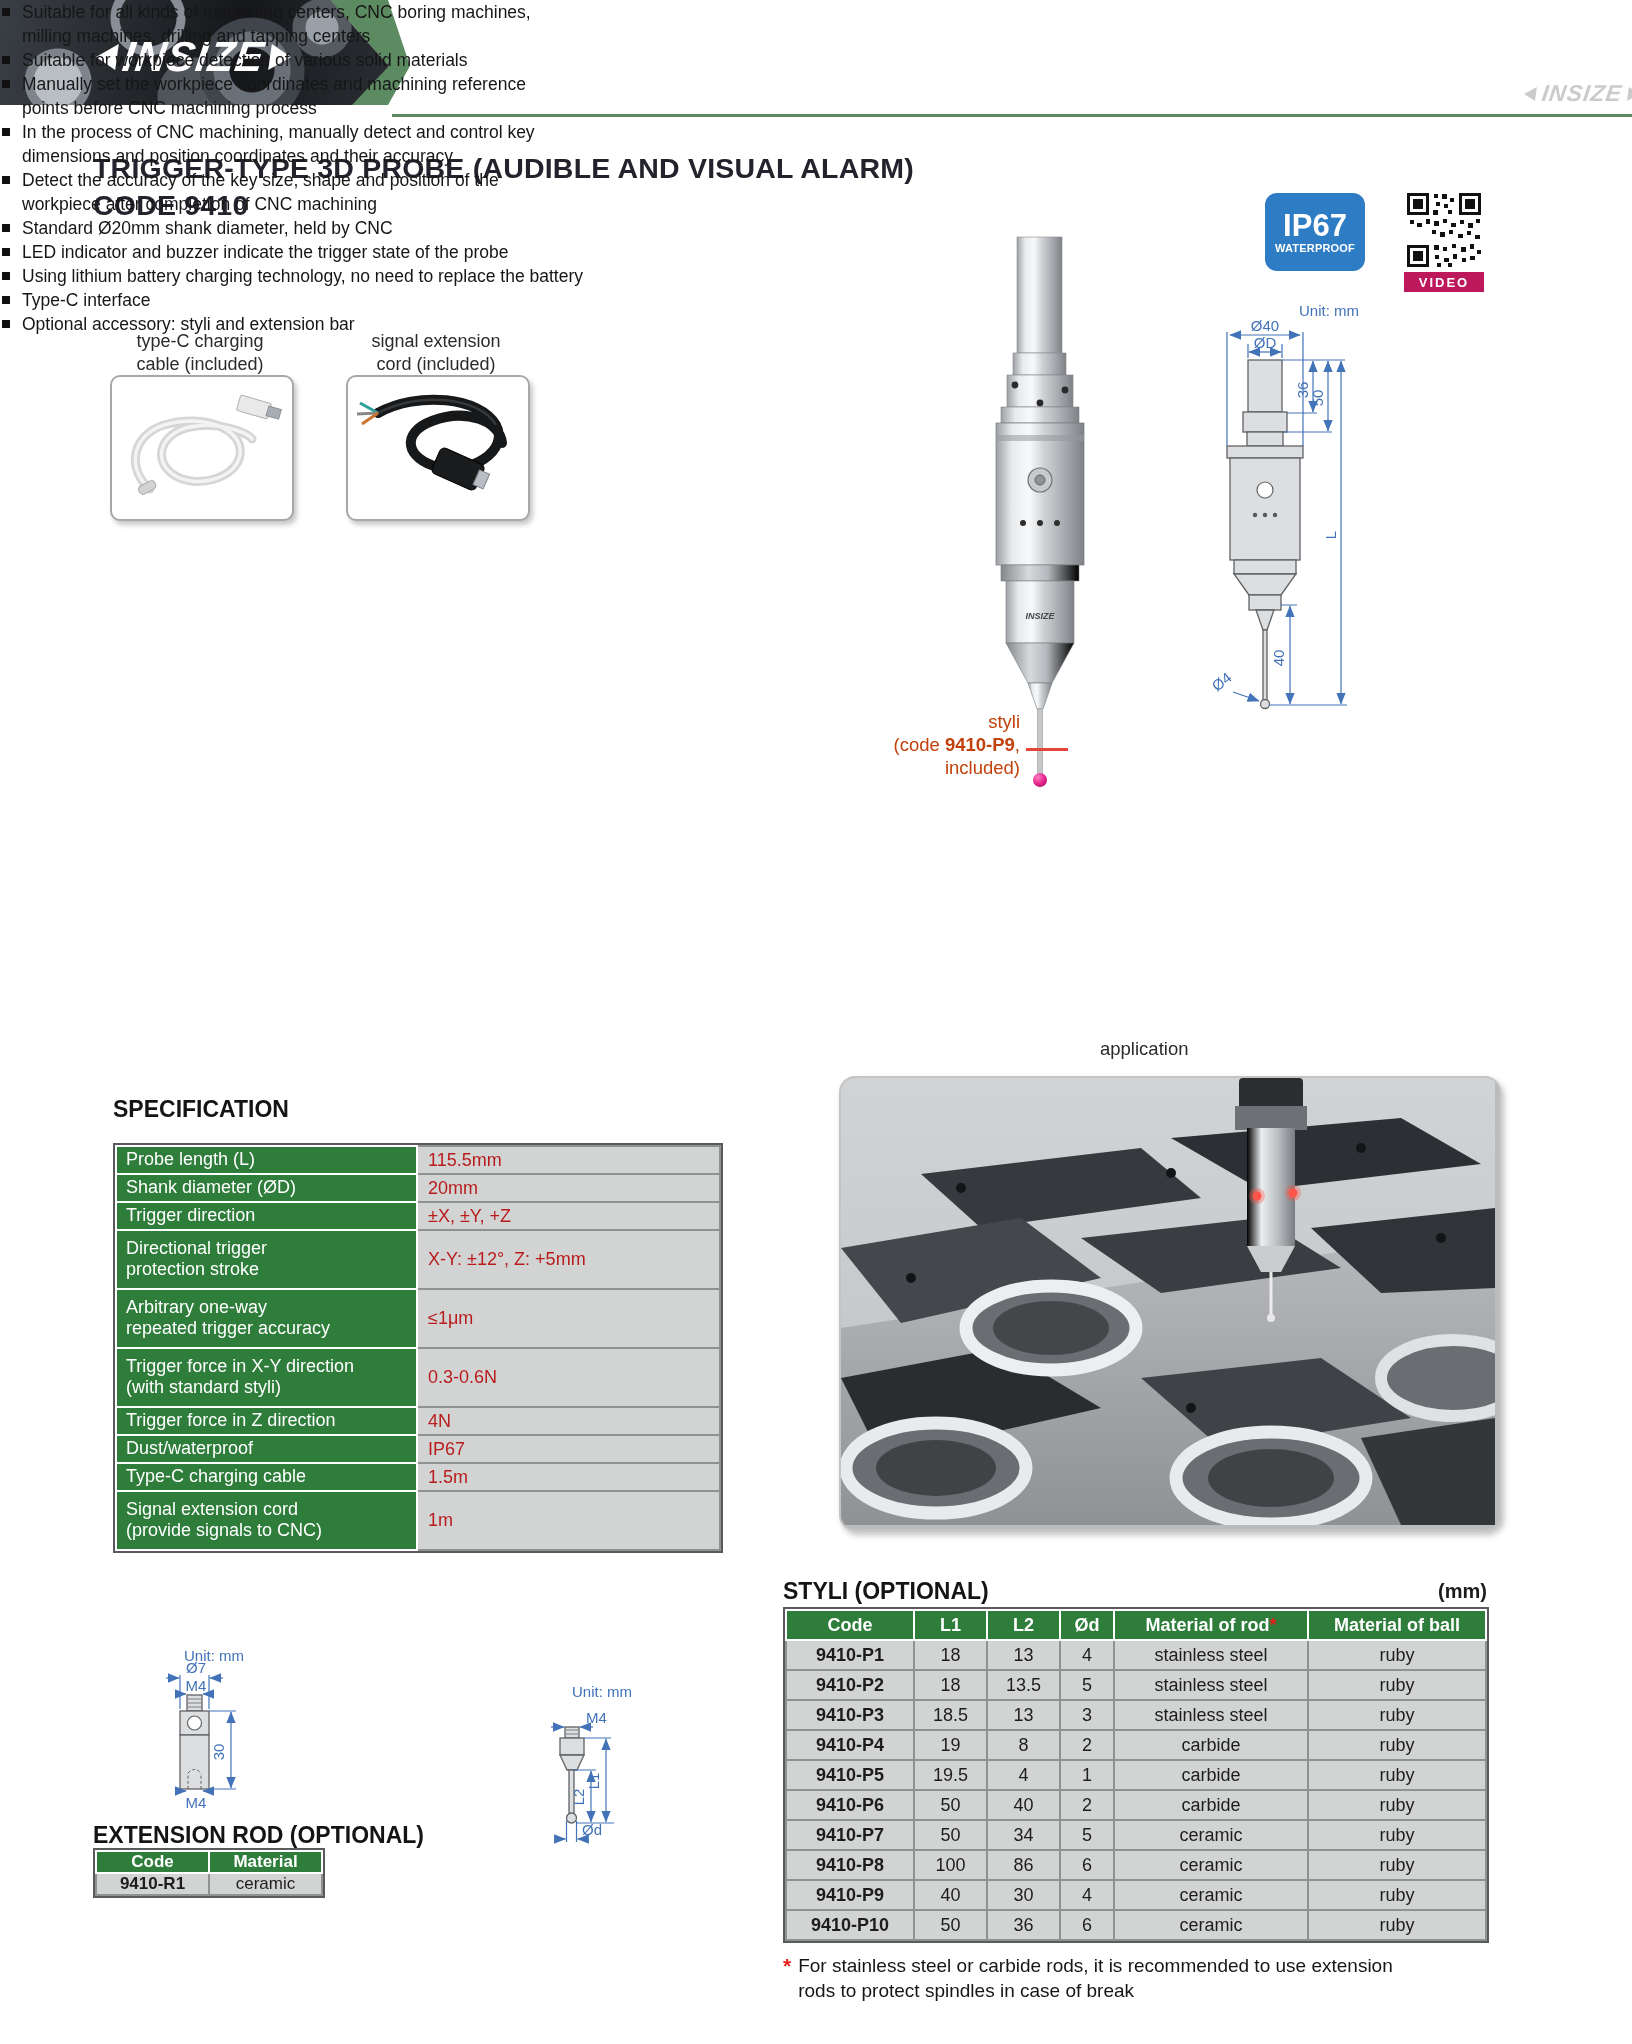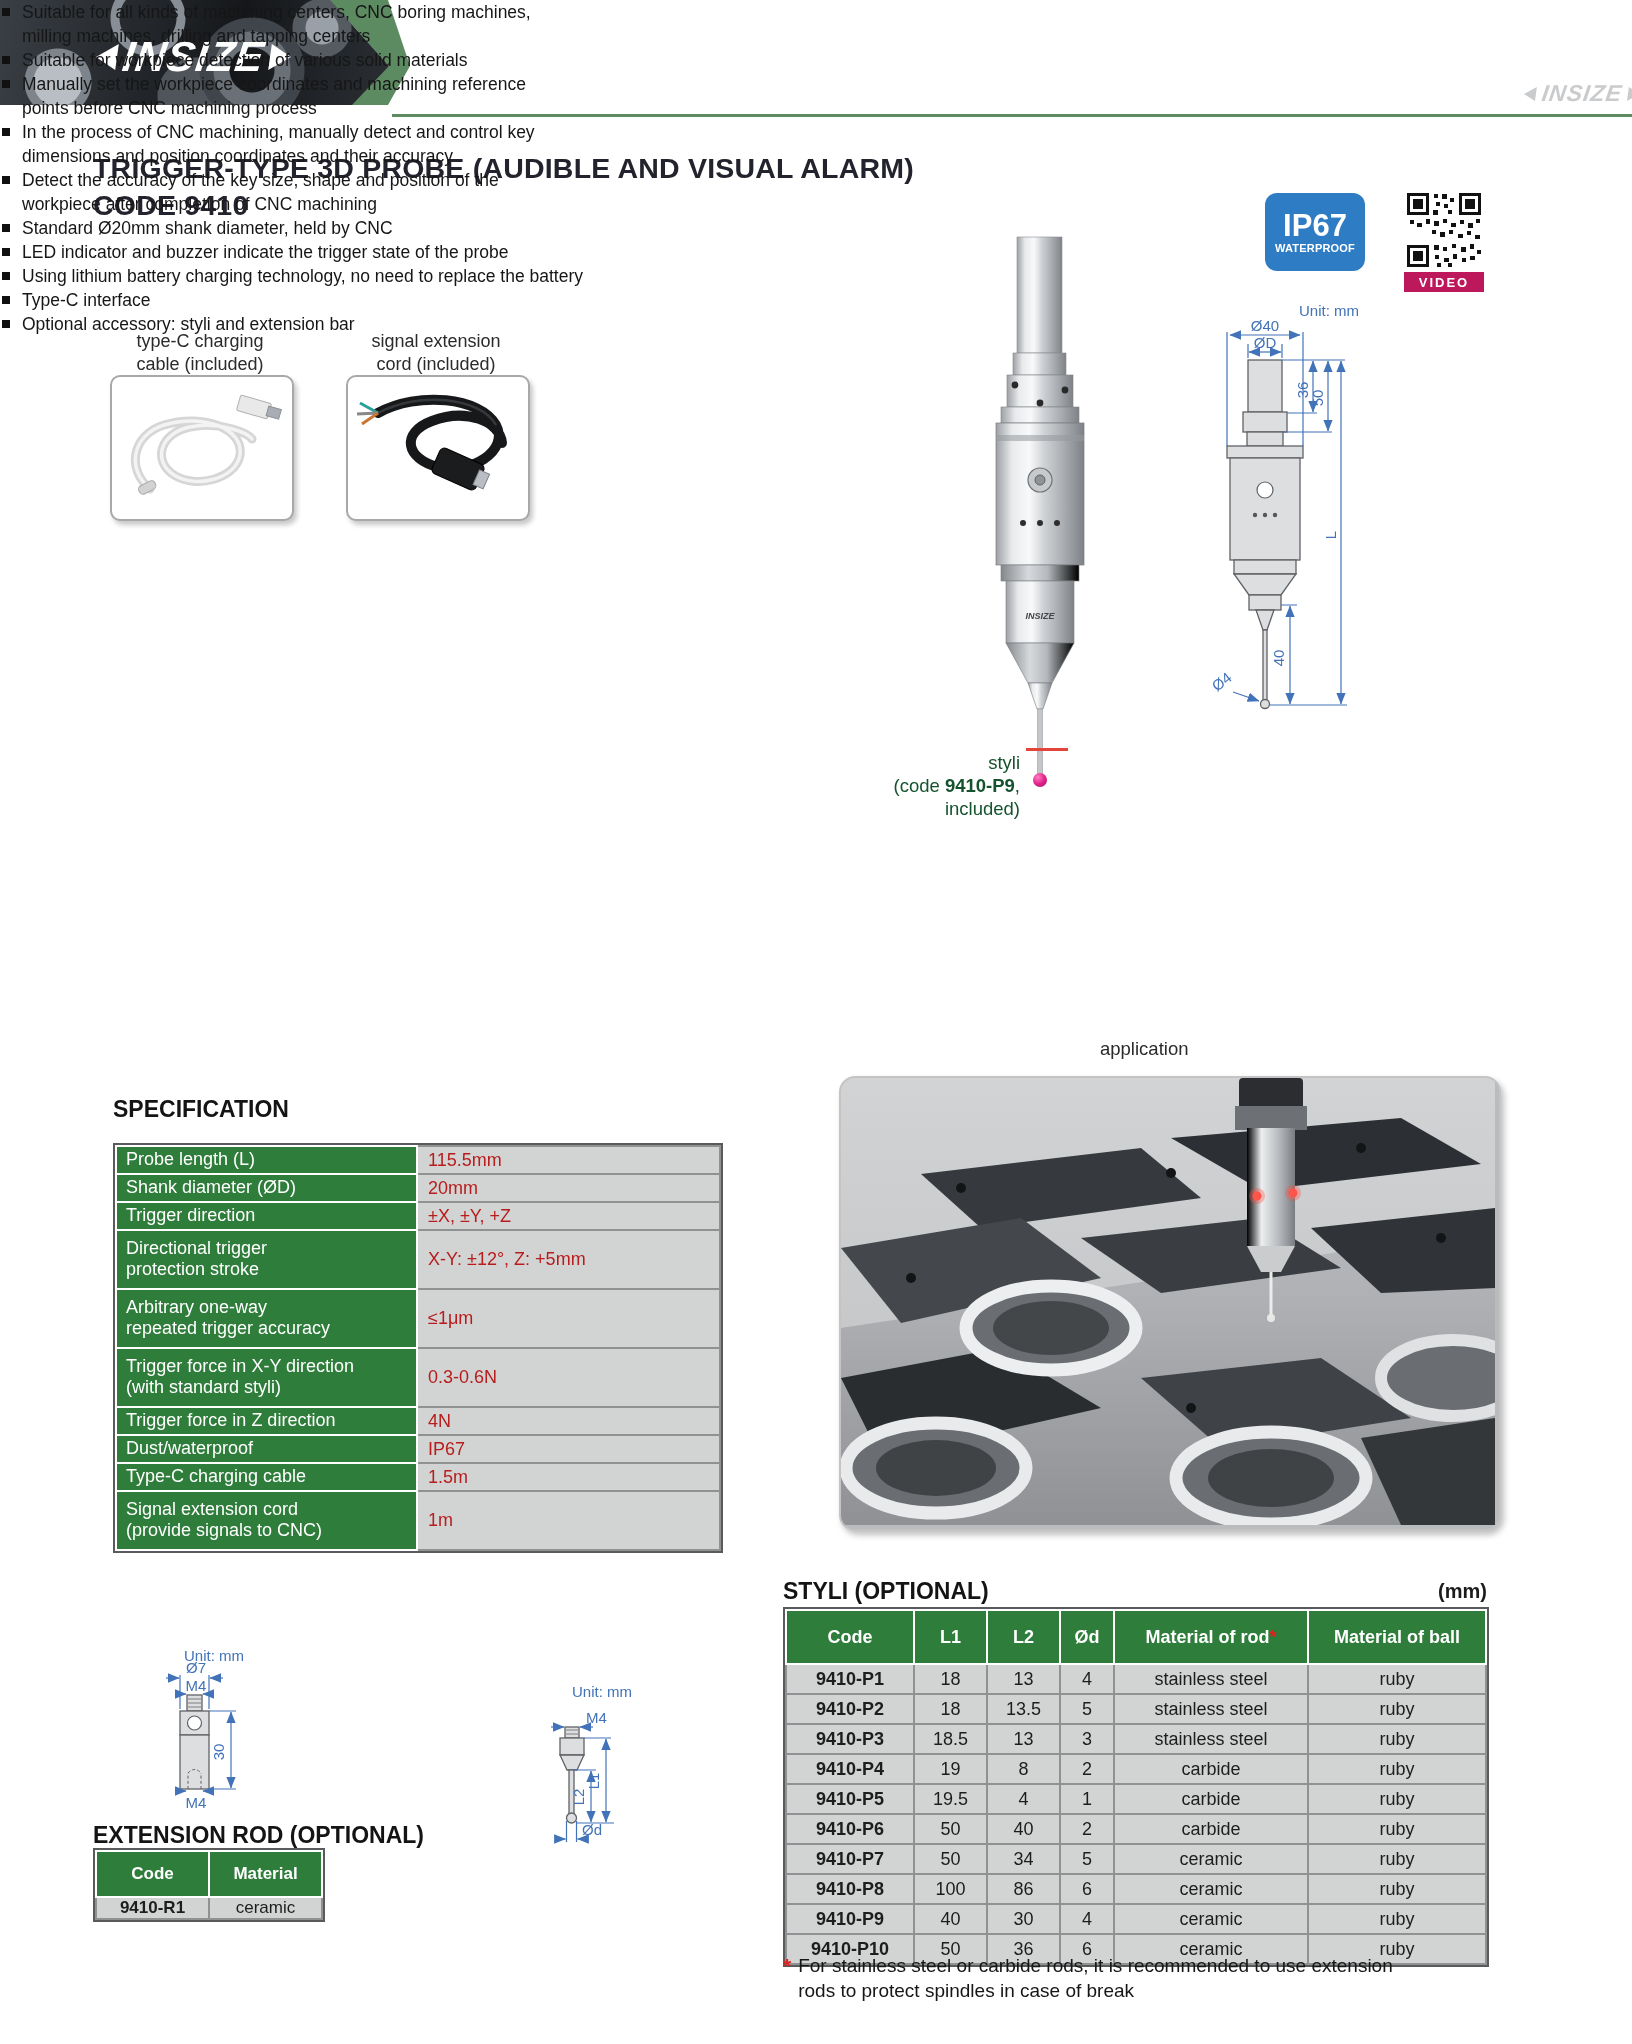--- a/index.html
+++ b/index.html
@@ -41,35 +41,35 @@
   .cab-label{top:330px;width:180px;text-align:center;font-size:18px;line-height:22.5px;color:#2b2b2b}
   .cab-box{top:375px;width:180px;height:142px;background:#fff;border:2px solid #a8a8a8;border-radius:10px;
            box-shadow:3px 4px 5px rgba(0,0,0,.22)}
 
   
   .features{left:90px;top:600px;width:700px;list-style:none;margin:0;padding:0}
   .features li{position:relative;padding-left:22px;font-size:17.5px;line-height:24px;white-space:pre-line;color:#161616}
   .features li::before{content:"";position:absolute;left:2px;top:8px;width:8px;height:8px;background:#111}
 
   
-  .styli-note{left:880px;top:751px;width:140px;text-align:right;font-size:18.5px;line-height:23px;color:#14532d}
+  .styli-note{left:880px;top:710px;width:140px;text-align:right;font-size:18.5px;line-height:23px;color:#c2410c}
   .leader{left:1026px;top:748px;width:42px;height:2.5px;background:#e3453a}
 
   
   .h2{font-size:23px;font-weight:bold;color:#141414}
 
   
   .tblwrap{border:2px solid #595a5c;display:inline-block;background:#595a5c}
   table{border-collapse:collapse;table-layout:fixed}
   .spec th{background:#2f7d3b;color:#fff;font-size:18px;font-weight:normal;text-align:left;
            padding:0 6px 2px 9px;border:2px solid #fff;white-space:pre-line}
   .spec td{background:#d2d4d4;color:#b91c1c;font-size:18px;padding:2px 6px 2px 10px;border:2px solid #8f9193}
   tr.rs{height:28px} tr.rt{height:59px}
   .grid th{background:#2f7d3b;color:#fff;font-size:18px;font-weight:bold;text-align:center;
-           border:2px solid #fff;height:28px;padding:12px 2px}
+           border:2px solid #fff;height:28px;padding:0 2px}
   .grid td{background:#d2d4d4;color:#1d1d1d;font-size:18px;text-align:center;border:2px solid #8f9193;height:28px;padding:0 2px}
   .grid td.code{font-weight:bold}
   .ext th{height:19px;font-size:17px}
   .ext td{height:20px;font-size:17px}
   .ast{color:#e3201b;font-weight:bold}
 
   .footnote{left:783px;top:1953px;width:720px;display:flex;font-size:19px;line-height:25px;color:#161616}
   .footnote .ast{font-size:21px;margin-right:7px}
   .footnote .txt{white-space:pre-line}
 

